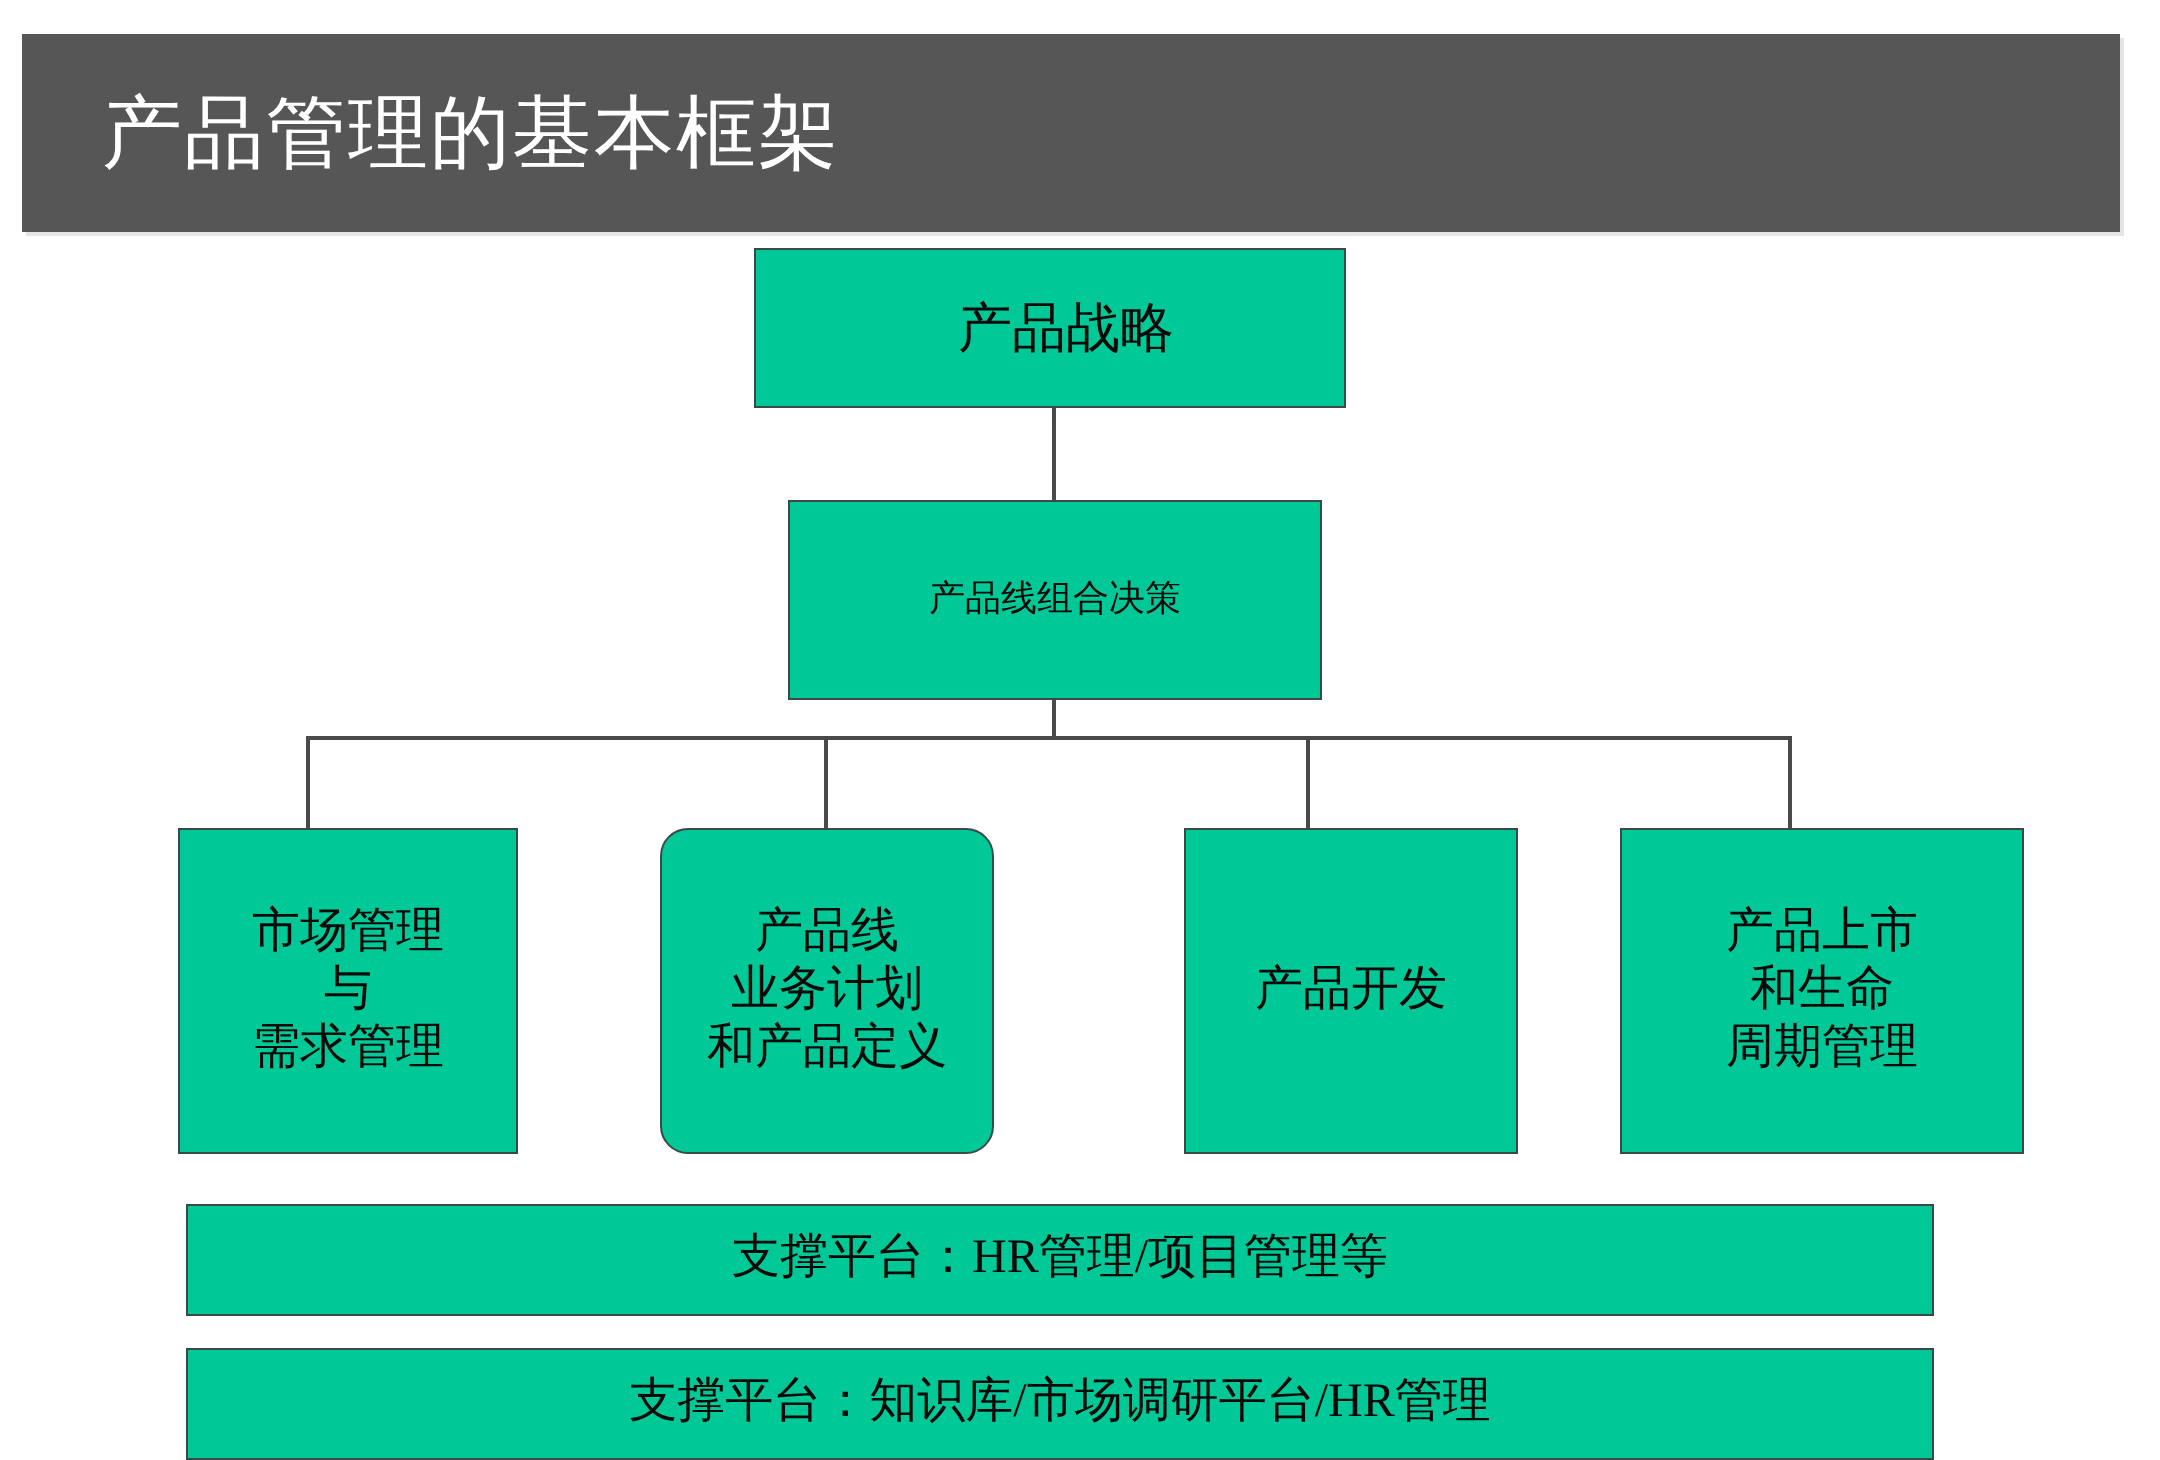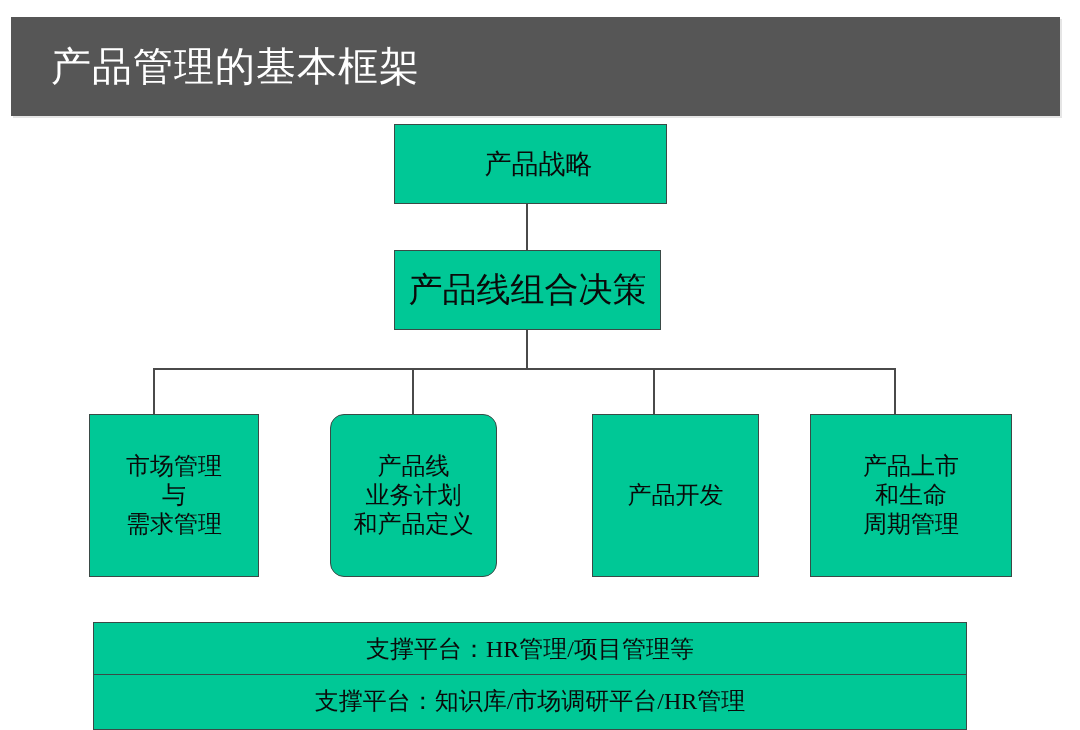--- a/index.html
+++ b/index.html
@@ -56,46 +56,46 @@
     font-family: "Liberation Serif", "DejaVu Serif", serif;
   }
   .node .label {
     display: block;
     white-space: pre-line;
     line-height: 1.22;
   }
 
   
   #node-strategy {
-    left: 394px; top: 124px; width: 273px; height: 80px;
+    left: 377px; top: 124px; width: 296px; height: 80px;
     font-size: 27px;
     padding-left: 16px;
   }
   #node-portfolio {
-    left: 394px; top: 250px; width: 267px; height: 80px;
-    font-size: 34px;
+    left: 394px; top: 250px; width: 267px; height: 100px;
+    font-size: 18px;
   }
 
   .node-lvl3 {
     top: 414px;
     height: 163px;
     font-size: 24px;
   }
   #node-market   { left: 89px;  width: 170px; justify-content: center; }
   #node-plan     { left: 330px; width: 167px; border-radius: 14px; }
   #node-dev      { left: 592px; width: 167px; }
   #node-launch   { left: 810px; width: 202px; }
 
   .support-bar {
     left: 93px;
     width: 874px;
     height: 56px;
     font-size: 24px;
   }
-  #support-hr      { top: 622px; }
+  #support-hr      { top: 602px; }
   #support-km      { top: 674px; }
 
   
   .conn {
     position: absolute;
     background: #4a4a4a;
   }
   .conn.v { width: 2px; }
   .conn.h { height: 2px; }
 

